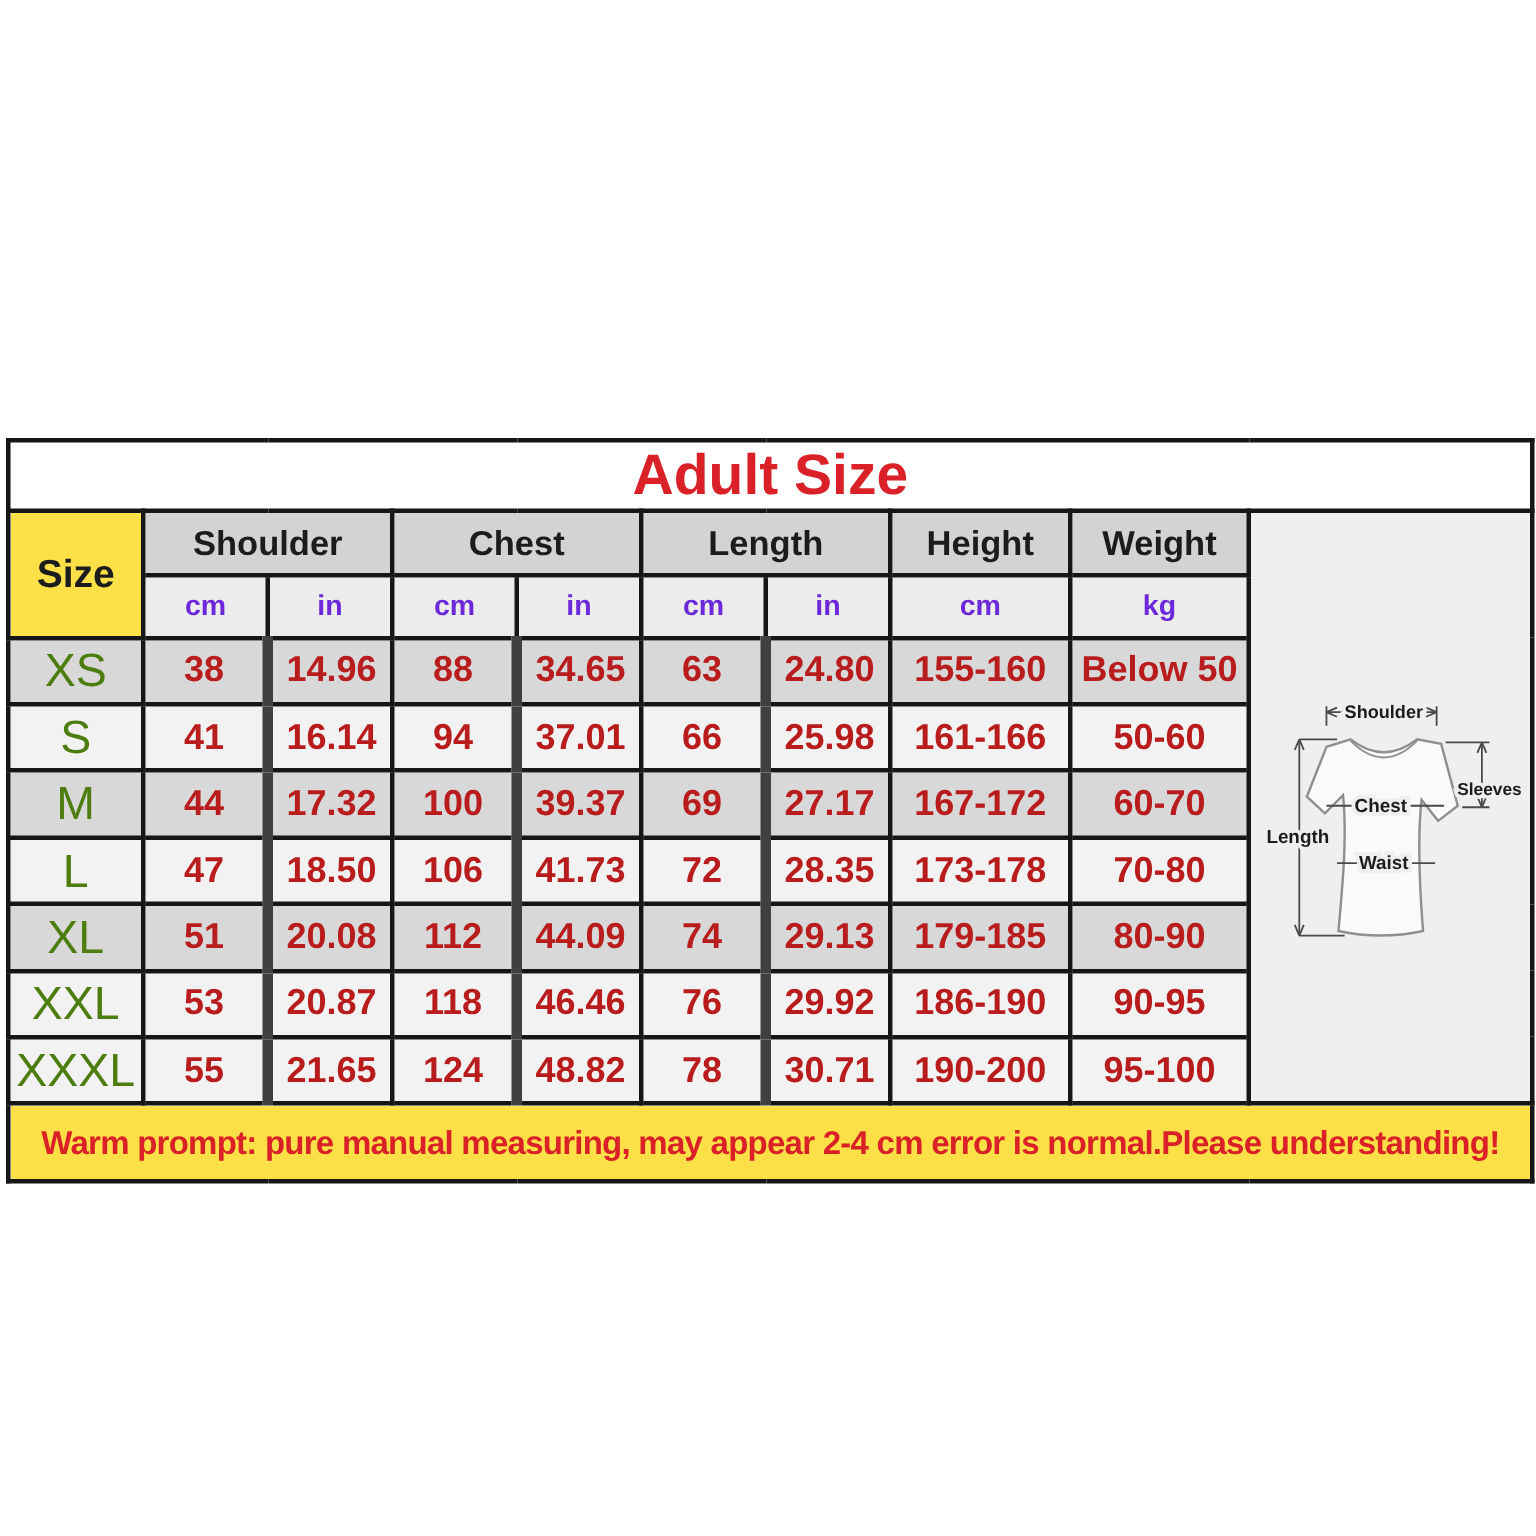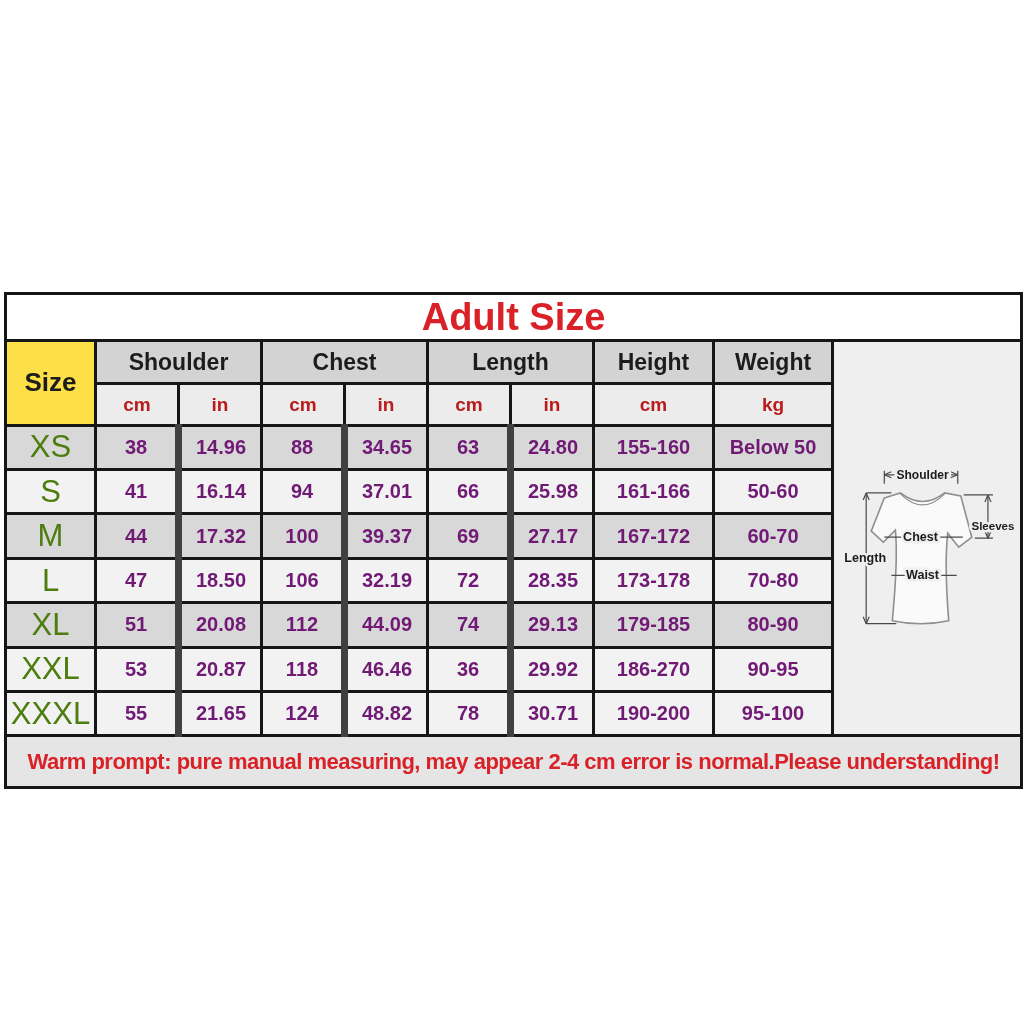--- a/index.html
+++ b/index.html
@@ -16,34 +16,34 @@
 
   tr.title-row    { height:47px; }
   tr.group-row    { height:43px; }
   tr.unit-row     { height:41px; }
   tr.data-row     { height:44px; }
   tr.warning-row  { height:52px; }
 
   .title-cell  { background:#ffffff; color:#da2128; font-size:38px; font-weight:bold; letter-spacing:0px; }
   .size-head   { background:#fde047; color:#1c1c1c; font-size:26px; font-weight:bold; }
   .group-head  { background:#d3d3d3; color:#1c1c1c; font-size:23px; font-weight:bold; }
-  .unit-cell   { background:#ececec; color:#b91c1c; font-size:19px; font-weight:bold; }
+  .unit-cell   { background:#ececec; color:#6d28d9; font-size:19px; font-weight:bold; }
 
   tr.shaded td { background:#d8d8d8; }
   tr.light  td { background:#f2f2f2; }
 
   .size-label  { color:#4d7c0f; font-size:31px; font-weight:400; }
-  .val         { color:#701a75; font-size:20px; font-weight:bold; }
+  .val         { color:#b91c1c; font-size:24px; font-weight:bold; }
   .thin-r      { border-right:1px solid #b7b7b7; }
   .thin-l      { border-left:7px solid #404040; }
 
   .tshirt-cell { background:#efefef; padding:0; }
   .tshirt-cell svg { display:block; width:100%; height:100%; }
 
-  .warning-cell { background:#e5e5e5; color:#da2128; font-size:22px; font-weight:bold;
+  .warning-cell { background:#fde047; color:#da2128; font-size:22px; font-weight:bold;
                   letter-spacing:-0.5px; white-space:nowrap; }
 
   .diag-label { font-family:"Liberation Sans","DejaVu Sans",sans-serif; font-weight:bold;
                 fill:#1c1c1c; paint-order:stroke; stroke:#efefef; stroke-width:5px; }
 </style>
 </head>
 <body>
 
 <div class="sheet">
 <table class="size-chart">
@@ -158,21 +158,21 @@
     <td class="val thin-l">27.17</td>
     <td class="val">167-172</td>
     <td class="val">60-70</td>
   </tr>
 
   <tr class="data-row light">
     <td class="size-label">L</td>
     <td class="val thin-r">47</td>
     <td class="val thin-l">18.50</td>
     <td class="val thin-r">106</td>
-    <td class="val thin-l">32.19</td>
+    <td class="val thin-l">41.73</td>
     <td class="val thin-r">72</td>
     <td class="val thin-l">28.35</td>
     <td class="val">173-178</td>
     <td class="val">70-80</td>
   </tr>
 
   <tr class="data-row shaded">
     <td class="size-label">XL</td>
     <td class="val thin-r">51</td>
     <td class="val thin-l">20.08</td>
@@ -183,23 +183,23 @@
     <td class="val">179-185</td>
     <td class="val">80-90</td>
   </tr>
 
   <tr class="data-row light">
     <td class="size-label">XXL</td>
     <td class="val thin-r">53</td>
     <td class="val thin-l">20.87</td>
     <td class="val thin-r">118</td>
     <td class="val thin-l">46.46</td>
-    <td class="val thin-r">36</td>
+    <td class="val thin-r">76</td>
     <td class="val thin-l">29.92</td>
-    <td class="val">186-270</td>
+    <td class="val">186-190</td>
     <td class="val">90-95</td>
   </tr>
 
   <tr class="data-row light">
     <td class="size-label">XXXL</td>
     <td class="val thin-r">55</td>
     <td class="val thin-l">21.65</td>
     <td class="val thin-r">124</td>
     <td class="val thin-l">48.82</td>
     <td class="val thin-r">78</td>

